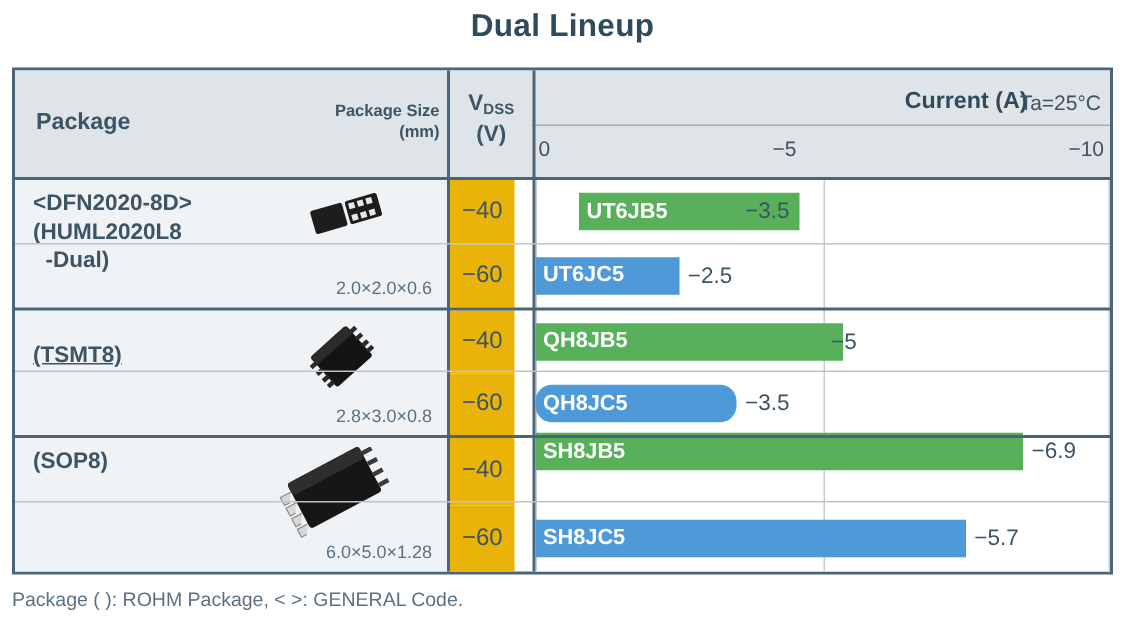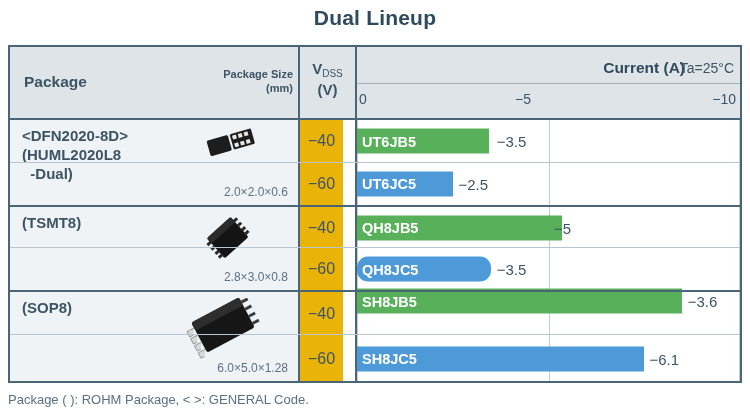--- a/index.html
+++ b/index.html
@@ -124,21 +124,21 @@
     left: 290px; top: 12px;
     width: 55px;
     text-align: center;
     font-size: 15px;
     font-weight: bold;
     line-height: 19px;
     color: #3c5464;
   }
   .hdr-vdss sub {
     font-size: 10px;
-    font-weight: normal;
+    font-weight: bold;
     vertical-align: baseline;
     position: relative;
     top: 3px;
     margin-top: 24px;
   }
   .hdr-current {
     position: absolute;
     left: 345px; top: 12px;
     width: 330px;
     text-align: right;
@@ -292,21 +292,21 @@
     <div class="tick t0">0</div>
     <div class="tick t5">−5</div>
     <div class="tick t10">−10</div>
 
     <div class="chart-area">
       <div class="chart-grid-line" style="left:0px;"></div>
       <div class="chart-grid-line" style="left:192px;"></div>
       <div class="chart-grid-line" style="left:382px;"></div>
       <div id="bars-host">
           <div class="bar-row" style="top: 2px; height: 42.5px;">
-            <div class="bar green" style="width: 132px;">
+            <div class="bar green" style="width: 147px; margin-left: 29px;">
               <span class="bar-label">UT6JB5</span>
             </div>
             <span class="bar-value" style="left: 139.7px;">−3.5</span>
           </div>
           <div class="bar-row" style="top: 44.5px; height: 42.5px;">
             <div class="bar blue" style="width: 95.5px;">
               <span class="bar-label">UT6JC5</span>
             </div>
             <span class="bar-value" style="left: 101.5px;">−2.5</span>
           </div>
@@ -319,27 +319,27 @@
           <div class="bar-row" style="top: 130.5px; height: 41.5px;">
             <div class="bar blue" style="width: 133.7px; border-radius: 11px;">
               <span class="bar-label">QH8JC5</span>
             </div>
             <span class="bar-value" style="left: 139.7px;">−3.5</span>
           </div>
           <div class="bar-row" style="top: 161px; height: 44.5px;">
             <div class="bar green" style="width: 324.7px;">
               <span class="bar-label">SH8JB5</span>
             </div>
-            <span class="bar-value" style="left: 330.7px;">−3.6</span>
+            <span class="bar-value" style="left: 330.7px;">−6.9</span>
           </div>
           <div class="bar-row" style="top: 218.5px; height: 44.5px;">
             <div class="bar blue" style="width: 286.5px;">
               <span class="bar-label">SH8JC5</span>
             </div>
-            <span class="bar-value" style="left: 292.5px;">−6.1</span>
+            <span class="bar-value" style="left: 292.5px;">−5.7</span>
           </div>
         </div>
     </div>
 
     <div id="cells-host">
         <div class="pkg-cell" style="top: 73px; height: 85px;">
           <div class="pkg-name" style="top: 6px;">&lt;DFN2020-8D&gt;
 (HUML2020L8
   -Dual)</div>
           <div class="pkg-img" style="left: 195px; top: 6px;"><svg width="54" height="34" viewBox="0 0 54 34">
@@ -356,21 +356,21 @@
     </svg></div>
           <div class="pkg-dims">2.0×2.0×0.6</div>
         </div>
         <div class="v-cell" style="top: 73px; height: 42.5px;">
           <span>−40</span>
         </div>
         <div class="v-cell" style="top: 115.5px; height: 42.5px;">
           <span>−60</span>
         </div>
         <div class="pkg-cell" style="top: 160px; height: 83px;">
-          <div class="pkg-name" style="top: 6px;">(TSMT8)</div>
+          <div class="pkg-name" style="top: 20px; text-decoration: underline;">(TSMT8)</div>
           <div class="pkg-img" style="left: 190px; top: 8px;"><svg width="56" height="46" viewBox="0 0 56 46">
       <g transform="rotate(-42 28 23)">
         <rect x="12" y="9" width="32" height="27" rx="2" fill="#141414"></rect>
         <rect x="12" y="9" width="32" height="7" rx="2" fill="#2b2b2b"></rect>
         <g fill="#2a2a2a">
           <rect x="8" y="13" width="5" height="3"></rect>
           <rect x="8" y="19" width="5" height="3"></rect>
           <rect x="8" y="25" width="5" height="3"></rect>
           <rect x="8" y="30" width="5" height="3"></rect>
           <rect x="43" y="13" width="5" height="3"></rect>

